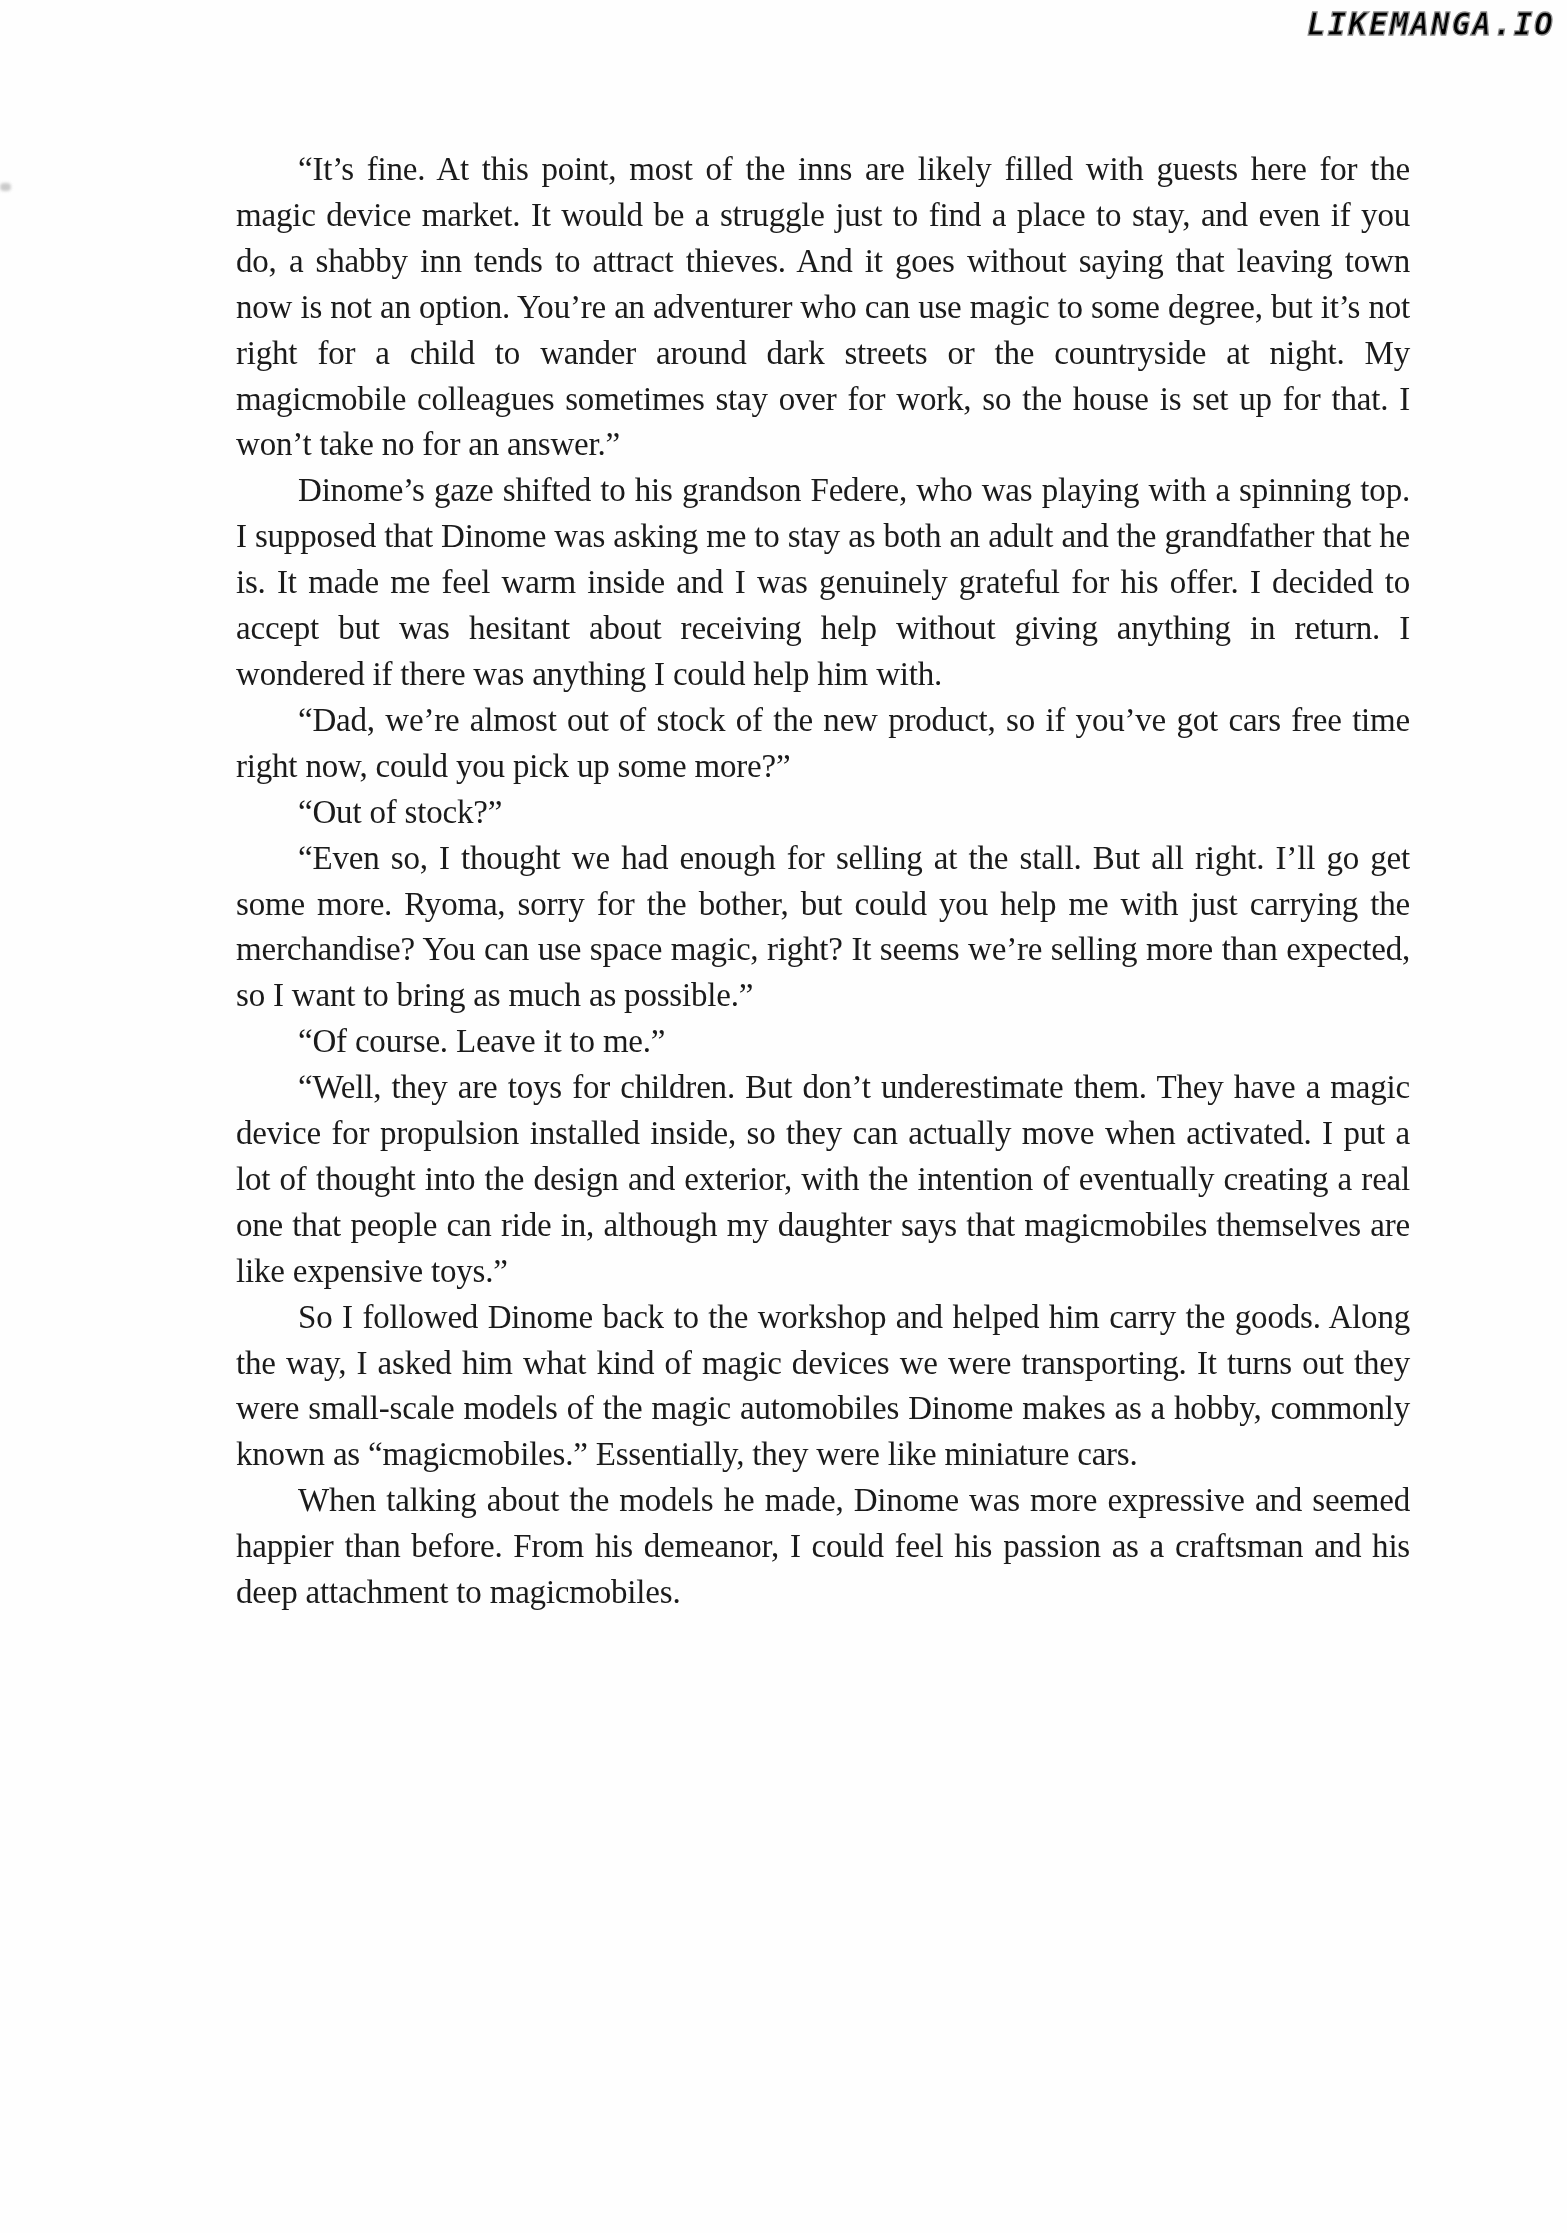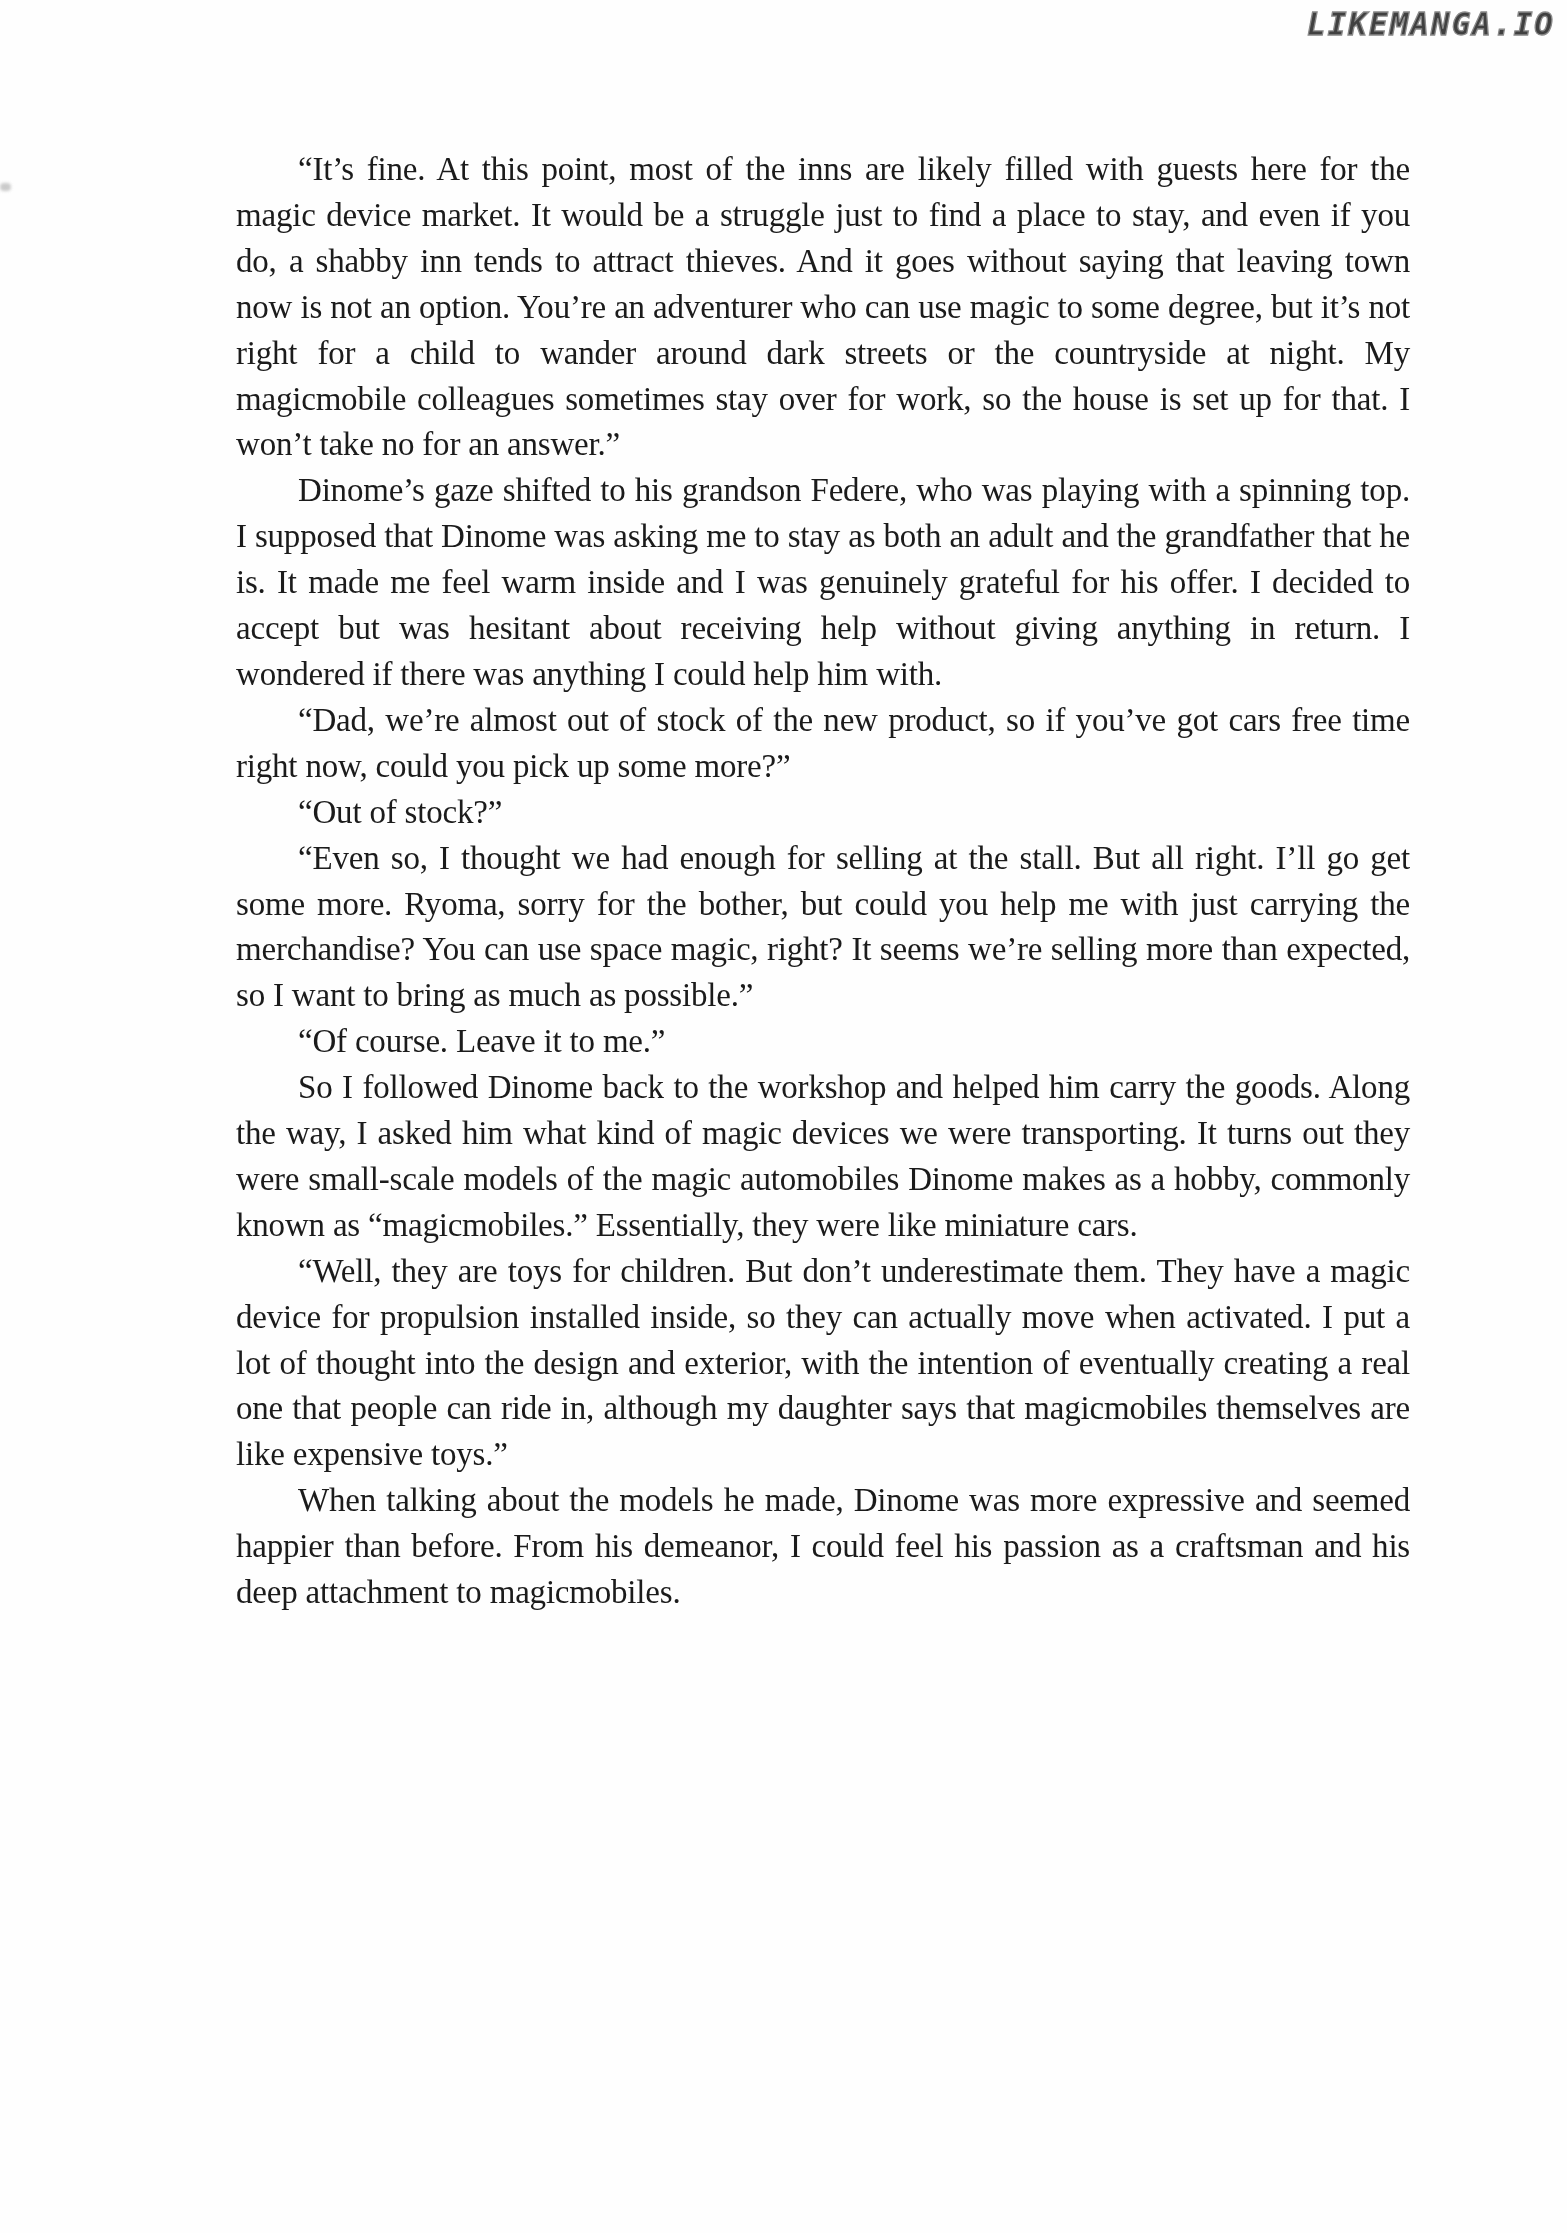--- a/index.html
+++ b/index.html
@@ -17,21 +17,21 @@
   }
   .watermark {
     position: absolute;
     top: 6px;
     right: 12px;
     font-family: "DejaVu Sans Mono", monospace;
     font-weight: bold;
     font-style: italic;
     font-size: 31px;
     letter-spacing: 2px;
-    color: #404040;
+    color: #000000;
     -webkit-text-stroke: 1.3px #8a8a8a;
     text-shadow: 0 0 1px #bdbdbd;
     user-select: none;
   }
   .content {
     position: absolute;
     top: 147px;
     left: 236px;
     width: 1174px;
     text-align: justify;
@@ -66,18 +66,18 @@
 
   <div class="scan-artifact"></div>
 
   <div class="content">
     <p>“It’s fine. At this point, most of the inns are likely filled with guests here for the magic device market. It would be a struggle just to find a place to stay, and even if you do, a shabby inn tends to attract thieves. And it goes without saying that leaving town now is not an option. You’re an adventurer who can use magic to some degree, but it’s not right for a child to wander around dark streets or the countryside at night. My magicmobile colleagues sometimes stay over for work, so the house is set up for that. I won’t take no for an answer.”</p>
     <p>Dinome’s gaze shifted to his grandson Federe, who was playing with a spinning top. I supposed that Dinome was asking me to stay as both an adult and the grandfather that he is. It made me feel warm inside and I was genuinely grateful for his offer. I decided to accept but was hesitant about receiving help without giving anything in return. I wondered if there was anything I could help him with.</p>
     <p>“Dad, we’re almost out of stock of the new product, so if you’ve got cars free time right now, could you pick up some more?”</p>
     <p>“Out of stock?”</p>
     <p>“Even so, I thought we had enough for selling at the stall. But all right. I’ll go get some more. Ryoma, sorry for the bother, but could you help me with just carrying the merchandise? You can use space magic, right? It seems we’re selling more than expected, so I want to bring as much as possible.”</p>
     <p>“Of course. Leave it to me.”</p>
+    <p>“Well, they are toys for children. But don’t underestimate them. They have a magic device for propulsion installed inside, so they can actually move when activated. I put a lot of thought into the design and exterior, with the intention of eventually creating a real one that people can ride in, although my daughter says that magicmobiles themselves are like expensive toys.”</p>
     <p>So I followed Dinome back to the workshop and helped him carry the goods. Along the way, I asked him what kind of magic devices we were transporting. It turns out they were small-scale models of the magic automobiles Dinome makes as a hobby, commonly known as “magicmobiles.” Essentially, they were like miniature cars.</p>
-    <p>“Well, they are toys for children. But don’t underestimate them. They have a magic device for propulsion installed inside, so they can actually move when activated. I put a lot of thought into the design and exterior, with the intention of eventually creating a real one that people can ride in, although my daughter says that magicmobiles themselves are like expensive toys.”</p>
     <p>When talking about the models he made, Dinome was more expressive and seemed happier than before. From his demeanor, I could feel his passion as a craftsman and his deep attachment to magicmobiles.</p>
   </div>
 
 </div>
 
 </body></html>

